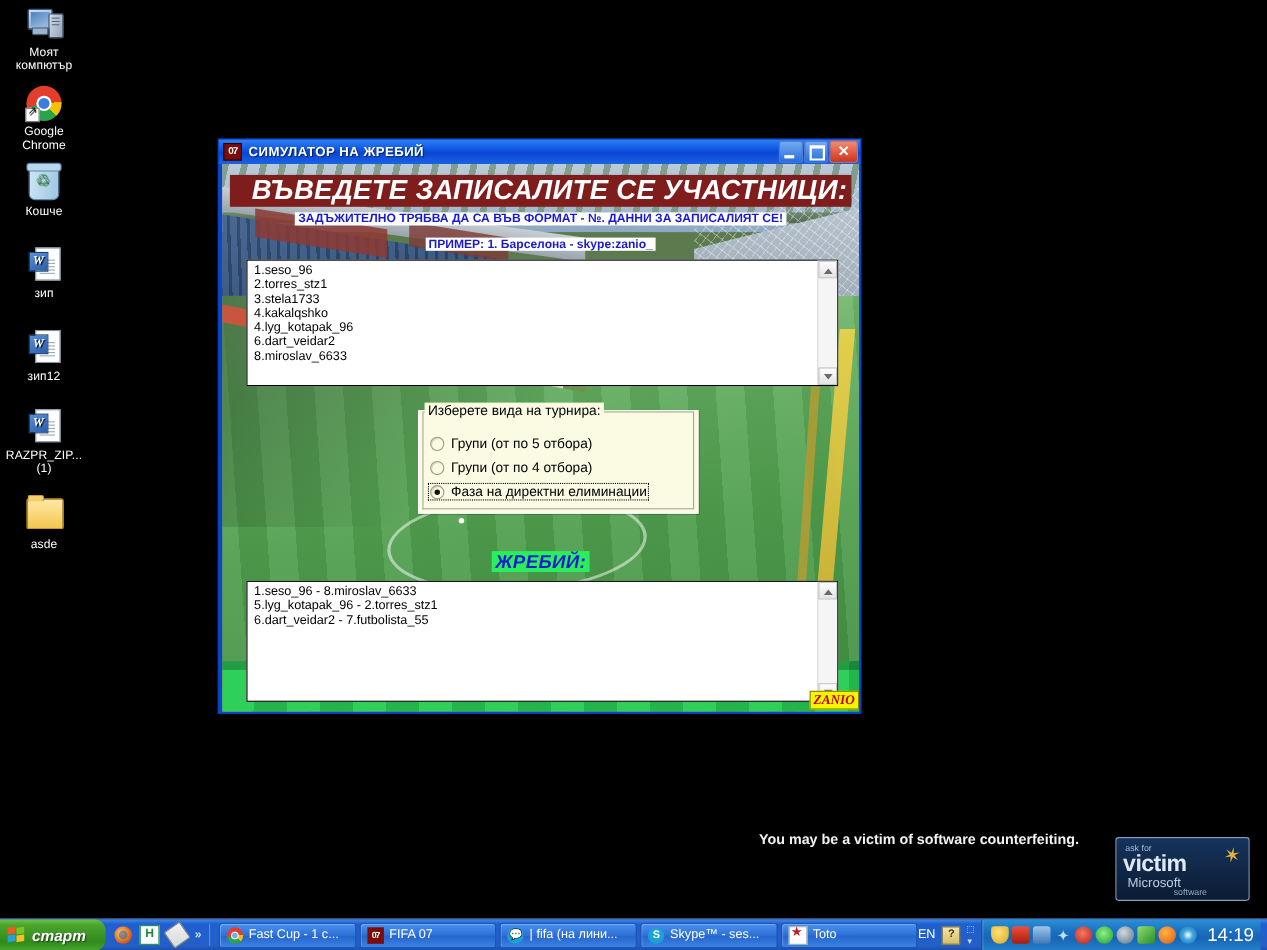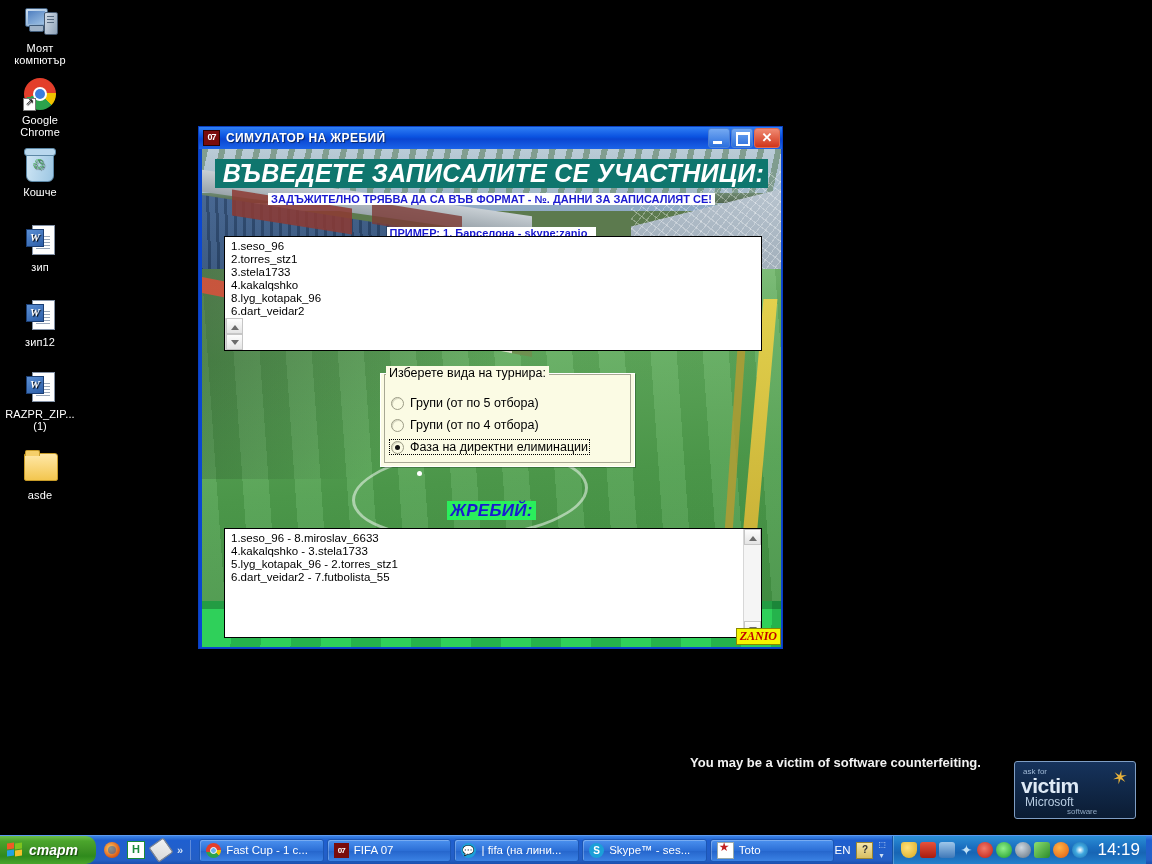--- a/index.html
+++ b/index.html
@@ -126,44 +126,44 @@
   .ball{position:absolute;left:215px;top:322px;width:5px;height:5px;background:#fff;border-radius:50%;}
   .netline{position:absolute;right:0;top:40px;width:150px;height:150px;
      background:repeating-linear-gradient(45deg,rgba(255,255,255,.3) 0 1px,transparent 1px 7px),
                 repeating-linear-gradient(-45deg,rgba(255,255,255,.3) 0 1px,transparent 1px 7px);transform:skewY(-14deg);}
   .greenBot{position:absolute;left:0;bottom:0;width:100%;height:46px;
      background:repeating-linear-gradient(92deg,#2fd05a 0 30px,#25b34c 30px 60px);}
   .greenBot:after{content:"";position:absolute;left:0;top:0;width:100%;height:8px;background:rgba(0,0,0,.25);}
 
   
   #banner{position:absolute;left:0;top:10px;width:100%;text-align:center;}
-  #banner .big{display:inline-block;background:#0f766e;color:#fff;font-style:italic;font-weight:bold;
-     font-size:25px;letter-spacing:.3px;padding:0 4px 1px 8px;font-family:"Liberation Sans",sans-serif;
+  #banner .big{display:inline-block;background:#7f1d1d;color:#fff;font-style:italic;font-weight:bold;
+     font-size:25px;letter-spacing:.3px;padding:0 4px 1px 20px;font-family:"Liberation Sans",sans-serif;
      line-height:28px;white-space:nowrap;}
   #banner .sub{display:block;margin-top:1px;}
   #banner .sub span{background:#fff;color:#1a1ad0;font-weight:bold;font-size:11px;padding:0 3px;white-space:nowrap;
      font-family:"Liberation Sans",sans-serif;text-align:right;}
-  #banner .ex{display:block;margin-top:16px;}
+  #banner .ex{display:block;margin-top:5px;}
   #banner .ex span{background:#fff;color:#1a1ad0;font-weight:bold;font-size:11px;padding:0 3px;white-space:nowrap;}
 
   
   .listbox{position:absolute;background:#fff;border:1px solid #000;box-sizing:border-box;display:flex;}
   .listbox .inner{flex:1;padding:3px 0 0 6px;overflow:hidden;}
   .listbox .row{font-size:11.5px;color:#000;line-height:13px;white-space:nowrap;
      font-family:"Liberation Sans",sans-serif;}
   .vscroll{width:17px;background:#f1f1f1;border-left:1px solid #d7d7d7;display:flex;flex-direction:column;
      justify-content:space-between;}
   .vscroll .arw{height:16px;background:linear-gradient(#fdfdfd,#e4e4e4);border:1px solid #c6c6c6;box-sizing:border-box;
      position:relative;}
   .vscroll .arw:after{content:"";position:absolute;left:4px;top:6px;border-left:4px solid transparent;border-right:4px solid transparent;}
   .vscroll .up:after{border-bottom:5px solid #6b6b6b;}
   .vscroll .dn:after{border-top:5px solid #6b6b6b;top:5px;}
   .vscroll .track{flex:1;background:#f5f5f5;}
 
-  #list1{left:22px;top:87px;width:538px;height:115px;flex-direction:column;}
+  #list1{left:22px;top:87px;width:538px;height:115px;}
   #list2{left:22px;top:379px;width:538px;height:110px;}
 
   
   #gbox{position:absolute;left:178px;top:224px;width:255px;height:94px;background:#fbfbe4;
      border:1px solid #fff;box-sizing:border-box;box-shadow:1px 1px 0 rgba(0,0,0,.25);}
   #gbox .lg{position:absolute;left:5px;top:-8px;background:#fbfbe4;padding:0 3px;font-size:12.5px;color:#000;}
   #gbox .frame{position:absolute;left:3px;top:0px;right:3px;bottom:3px;border:1px solid #a8a894;border-top:none;}
   #gbox .frame:before{content:"";position:absolute;left:0;top:0;width:2px;height:1px;background:#a8a894;}
   #gbox .frame:after{content:"";position:absolute;right:0;top:0;width:90px;height:1px;background:#a8a894;}
   .radio{position:absolute;left:8px;display:flex;align-items:center;font-size:12.5px;color:#000;
@@ -367,21 +367,21 @@
         <span class="sub"><span>ЗАДЪЖИТЕЛНО ТРЯБВА ДА СА ВЪВ ФОРМАТ - №. ДАННИ ЗА ЗАПИСАЛИЯТ СЕ!</span></span>
         <span class="ex"><span>ПРИМЕР: 1. Барселона - skype:zanio_</span></span>
       </div>
 
       <div class="listbox" id="list1">
         <div class="inner">
           <div class="row">1.seso_96</div>
           <div class="row">2.torres_stz1</div>
           <div class="row">3.stela1733</div>
           <div class="row">4.kakalqshko</div>
-          <div class="row">8.lyg_kotapak_96</div>
+          <div class="row">4.lyg_kotapak_96</div>
           <div class="row">6.dart_veidar2</div>
           <div class="row">8.miroslav_6633</div>
         </div>
         <div class="vscroll">
           <div class="arw up"></div>
           <div class="track"></div>
           <div class="arw dn"></div>
         </div>
       </div>
 
@@ -402,21 +402,20 @@
         </div>
       </div>
 
       <div id="zlabel">
         <span>ЖРЕБИЙ:</span>
       </div>
 
       <div class="listbox" id="list2">
         <div class="inner">
           <div class="row">1.seso_96 - 8.miroslav_6633</div>
-          <div class="row">4.kakalqshko - 3.stela1733</div>
           <div class="row">5.lyg_kotapak_96 - 2.torres_stz1</div>
           <div class="row">6.dart_veidar2 - 7.futbolista_55</div>
         </div>
         <div class="vscroll">
           <div class="arw up"></div>
           <div class="track"></div>
           <div class="arw dn"></div>
         </div>
       </div>
 

